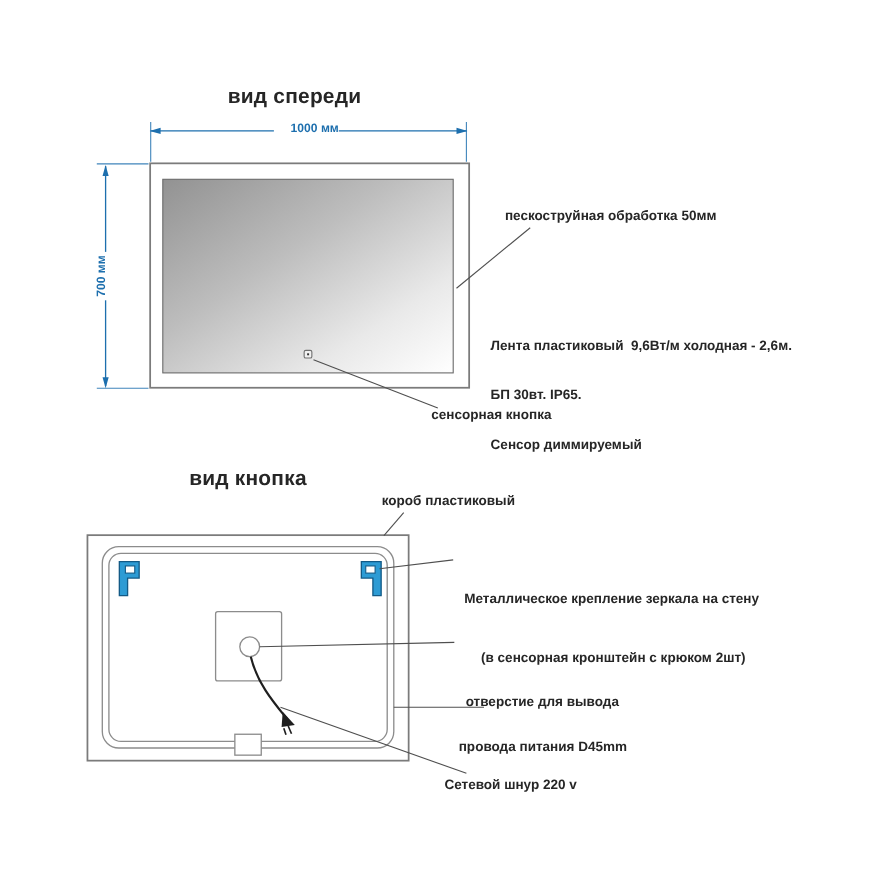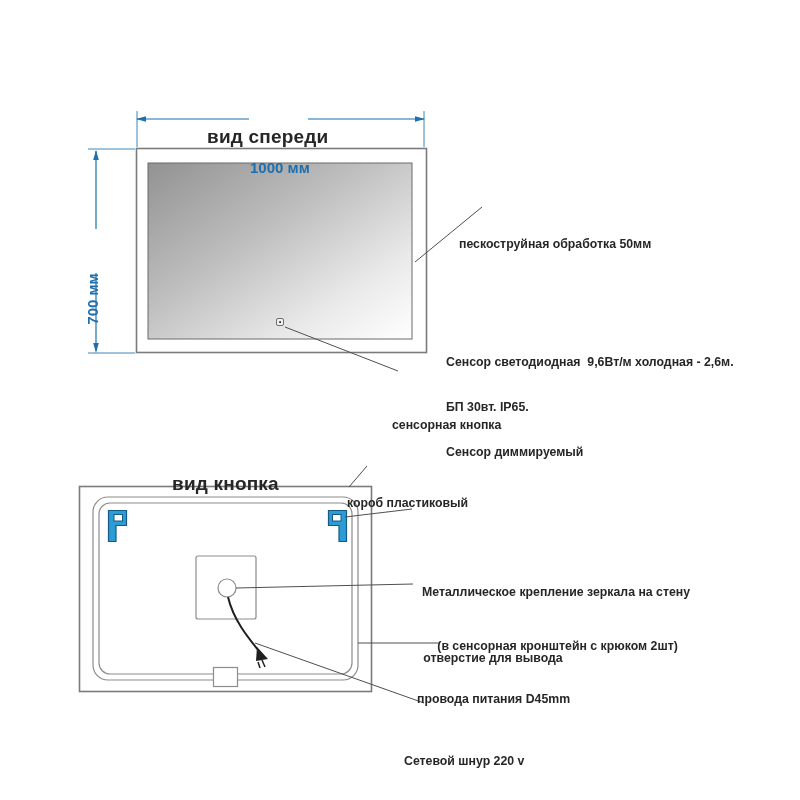--- a/index.html
+++ b/index.html
@@ -26,25 +26,25 @@
   .dim-ext{stroke:var(--dim-blue);stroke-width:1;opacity:.85;fill:none;}
   .dim-arrow{fill:var(--dim-blue);stroke:none;}
   .cable{stroke:#1f1f1f;stroke-width:2;fill:none;}
   .plug{fill:#1f1f1f;stroke:none;}
   .prong{stroke:#1f1f1f;stroke-width:1.5;fill:none;}
   .bracket{fill:var(--bracket-blue);stroke:var(--bracket-dark);stroke-width:1.2;}
   .bracket-window{fill:#fff;stroke:var(--bracket-dark);stroke-width:1;}
   .sensor-body{fill:#f0f0f0;stroke:#6f6f6f;stroke-width:1;}
   .sensor-dot{fill:#333;}
   
-  .txt{position:absolute;font-weight:bold;white-space:pre;margin-top:48px;}
+  .txt{position:absolute;font-weight:bold;white-space:pre;}
   .title{font-size:19px;letter-spacing:.2px;}
   .label{font-size:12.3px;line-height:15px;}
   .center{text-align:center;}
-  .dim-label{font-size:15px;color:var(--dim-blue);}
+  .dim-label{font-size:11px;color:var(--dim-blue);text-align:right;}
   .rot{display:flex;align-items:center;justify-content:center;transform:rotate(-90deg);}
 </style>
 </head>
 <body>
 
 <div class="canvas">
 
   <svg class="diagram" width="800" height="800" viewBox="0 0 800 800">
     <defs>
       <linearGradient id="mirrorGrad" x1="0" y1="0" x2="1" y2="1">
@@ -120,37 +120,37 @@
 
   <div class="txt dim-label center" style="left:250px;top:111px;width:58px;">1000 мм</div>
 
   <div class="txt dim-label rot" style="left:69px;top:228px;width:46px;height:46px;">
     <span>700 мм</span>
   </div>
 
   <div class="txt label" style="left:459px;top:189px;">пескоструйная обработка 50мм</div>
 
   <div class="txt label" style="left:446px;top:277px;">
-    <div>Сенсор светодиодная  9,6Вт/м холодная - 2,6м.</div>
+    <div>Лента пластиковый  9,6Вт/м холодная - 2,6м.</div>
     <div>БП 30вт. IP65.</div>
     <div>Сенсор диммируемый</div>
   </div>
 
   <div class="txt label" style="left:392px;top:370px;">сенсорная кнопка</div>
 
   <div class="txt title" style="left:172px;top:425px;">вид кнопка</div>
 
   <div class="txt label" style="left:347px;top:448px;">короб пластиковый</div>
 
   <div class="txt label" style="left:422px;top:499px;line-height:18px;text-align:center;">
     <div>Металлическое крепление зеркала на стену</div>
     <div style="padding-left:3px;">(в сенсорная кронштейн с крюком 2шт)</div>
   </div>
 
-  <div class="txt label center" style="left:417px;top:577px;width:152px;line-height:13.5px;">
+  <div class="txt label center" style="left:417px;top:605px;width:152px;line-height:13.5px;">
     <div>отверстие для вывода</div>
     <div>провода питания D45mm</div>
   </div>
 
 
   <div class="txt label" style="left:404px;top:706px;">Сетевой шнур 220 v</div>
 
 </div>
 
 </body></html>

